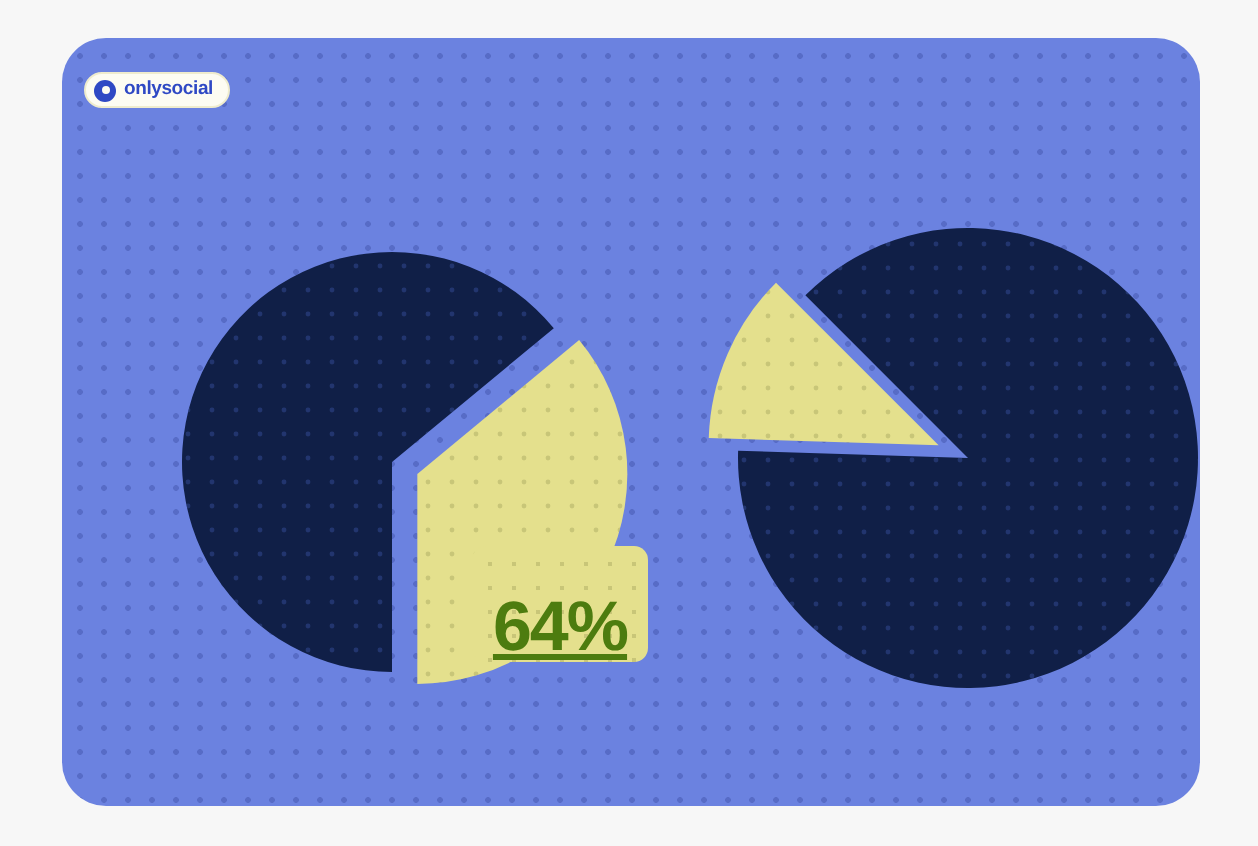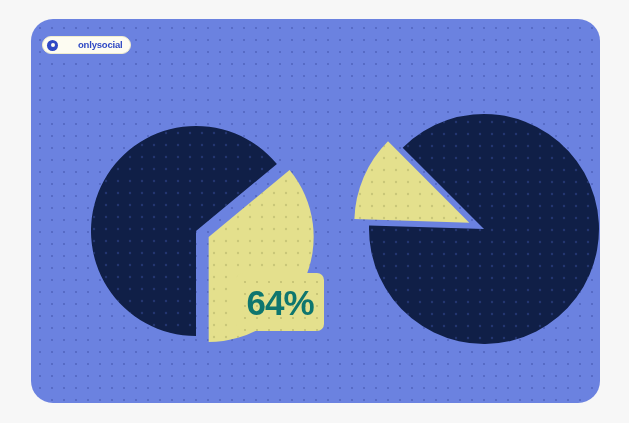--- a/index.html
+++ b/index.html
@@ -39,21 +39,21 @@
 
   
   #logo-pill {
     position: absolute;
     left: 11px;
     top: 17px;
     height: 18px;
     padding: 0 8px 0 4px;
     display: flex;
     align-items: center;
-    gap: 20px;
+    gap: 4px;
     background: #fdfcf2;
     border: 1.5px solid #efeccd;
     border-radius: 10px;
     box-sizing: border-box;
   }
   #logo-ring {
     width: 11px;
     height: 11px;
     border-radius: 50%;
     background: #2f49c4;
@@ -79,29 +79,30 @@
   }
 
   
   .pie-wrap { position: absolute; }
   .pie-svg { display: block; overflow: visible; }
 
   
   .value-badge {
     position: absolute;
     display: flex;
-    align-items: center;
+    align-items: flex-end;
     justify-content: center;
     background: #e4e08d;
     border-radius: 7px;
-    color: #0f766e;
+    color: #4d7c0f;
     font-weight: 800;
     letter-spacing: -1px;
     line-height: 1;
     box-sizing: border-box;
+    text-decoration: underline;
   }
   .badge-dots {
     position: absolute;
     inset: 0;
     border-radius: 7px;
     background-image: radial-gradient(rgba(150,148,80,0.35) 1.1px, transparent 1.2px);
     background-size: 12px 12px;
     background-position: 3px 3px;
     pointer-events: none;
   }

